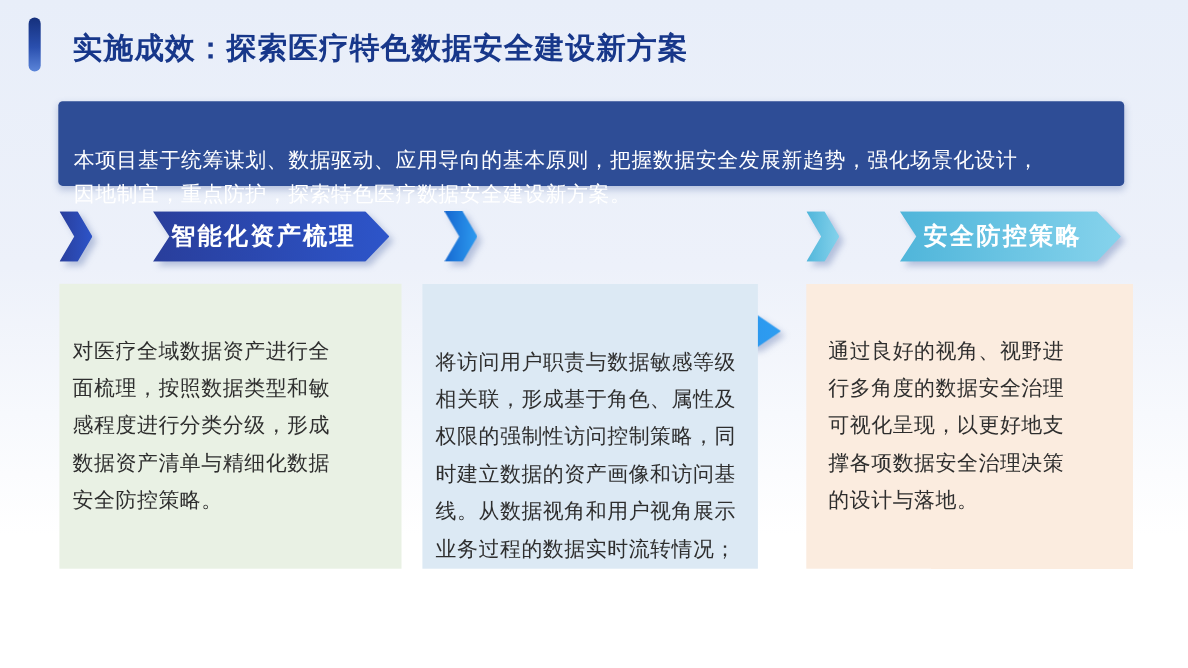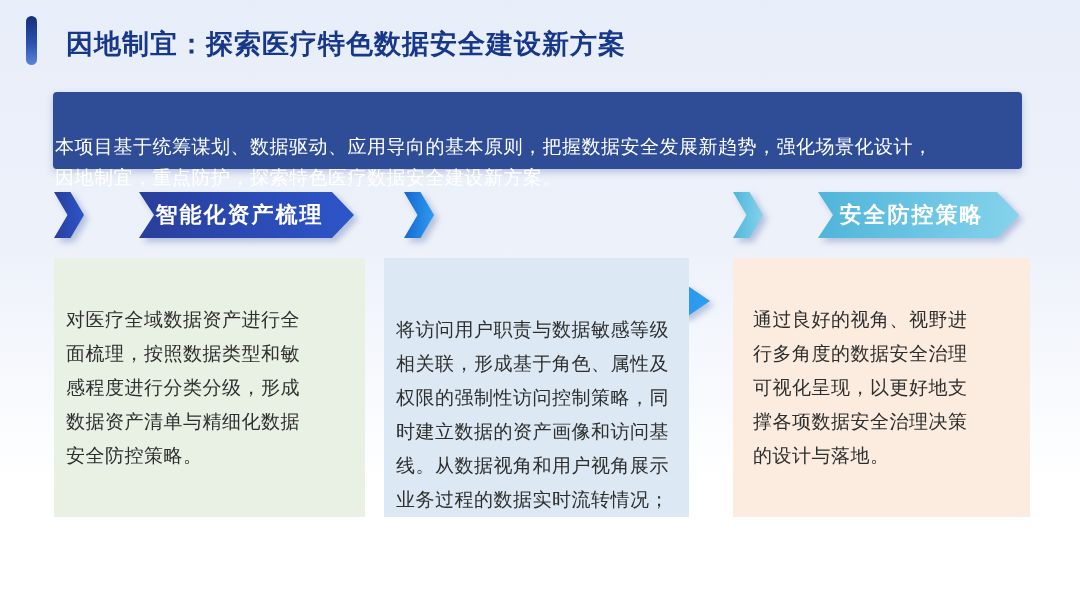--- a/index.html
+++ b/index.html
@@ -21,21 +21,21 @@
     position:absolute; left:66px; top:26px;
     font-size:27px; font-weight:bold; color:#17378a; letter-spacing:1px;
     white-space:nowrap;
   }
 
   .intro-box {
     position:absolute; left:53px; top:92px; width:969px; height:77px;
     background:#2e4d96; border-radius:4px;
     box-shadow:0 3px 7px rgba(45,77,150,.28);
     color:#ffffff; font-size:19px; line-height:31px;
-    padding:8px 2px; white-space:pre-line; letter-spacing:0.5px;
+    padding:8px 14px; white-space:pre-line; letter-spacing:0.5px;
   }
 
   .banner {
     position:absolute; top:192px; height:46px; display:flex;
     filter:drop-shadow(4px 4px 3px rgba(46,77,150,.30));
     gap:48px;
   }
   .banner-marker {
     width:30px; height:100%;
     background:linear-gradient(92deg,var(--c1),var(--c2));
@@ -66,21 +66,21 @@
   .box2 { left:384px; width:305px;align-items:flex-end; }
   .box3 { left:733px; width:297px;padding-left:20px; }
 </style>
 </head>
 <body>
 
 <div class="slide">
 
   <div class="accent-bar"></div>
 
-  <h1 class="page-title">因地制宜：探索医疗特色数据安全建设新方案</h1>
+  <h1 class="page-title">实施成效：探索医疗特色数据安全建设新方案</h1>
 
   <div class="intro-box">
     <span>本项目基于统筹谋划、数据驱动、应用导向的基本原则，把握数据安全发展新趋势，强化场景化设计，
 因地制宜，重点防护，探索特色医疗数据安全建设新方案。</span>
   </div>
 
   <div class="banner col1" style="--c1: #293e9b; --c2: #2d55ca;">
     <div class="banner-marker"></div>
     <div class="banner-body">智能化资产梳理</div>
   </div>

